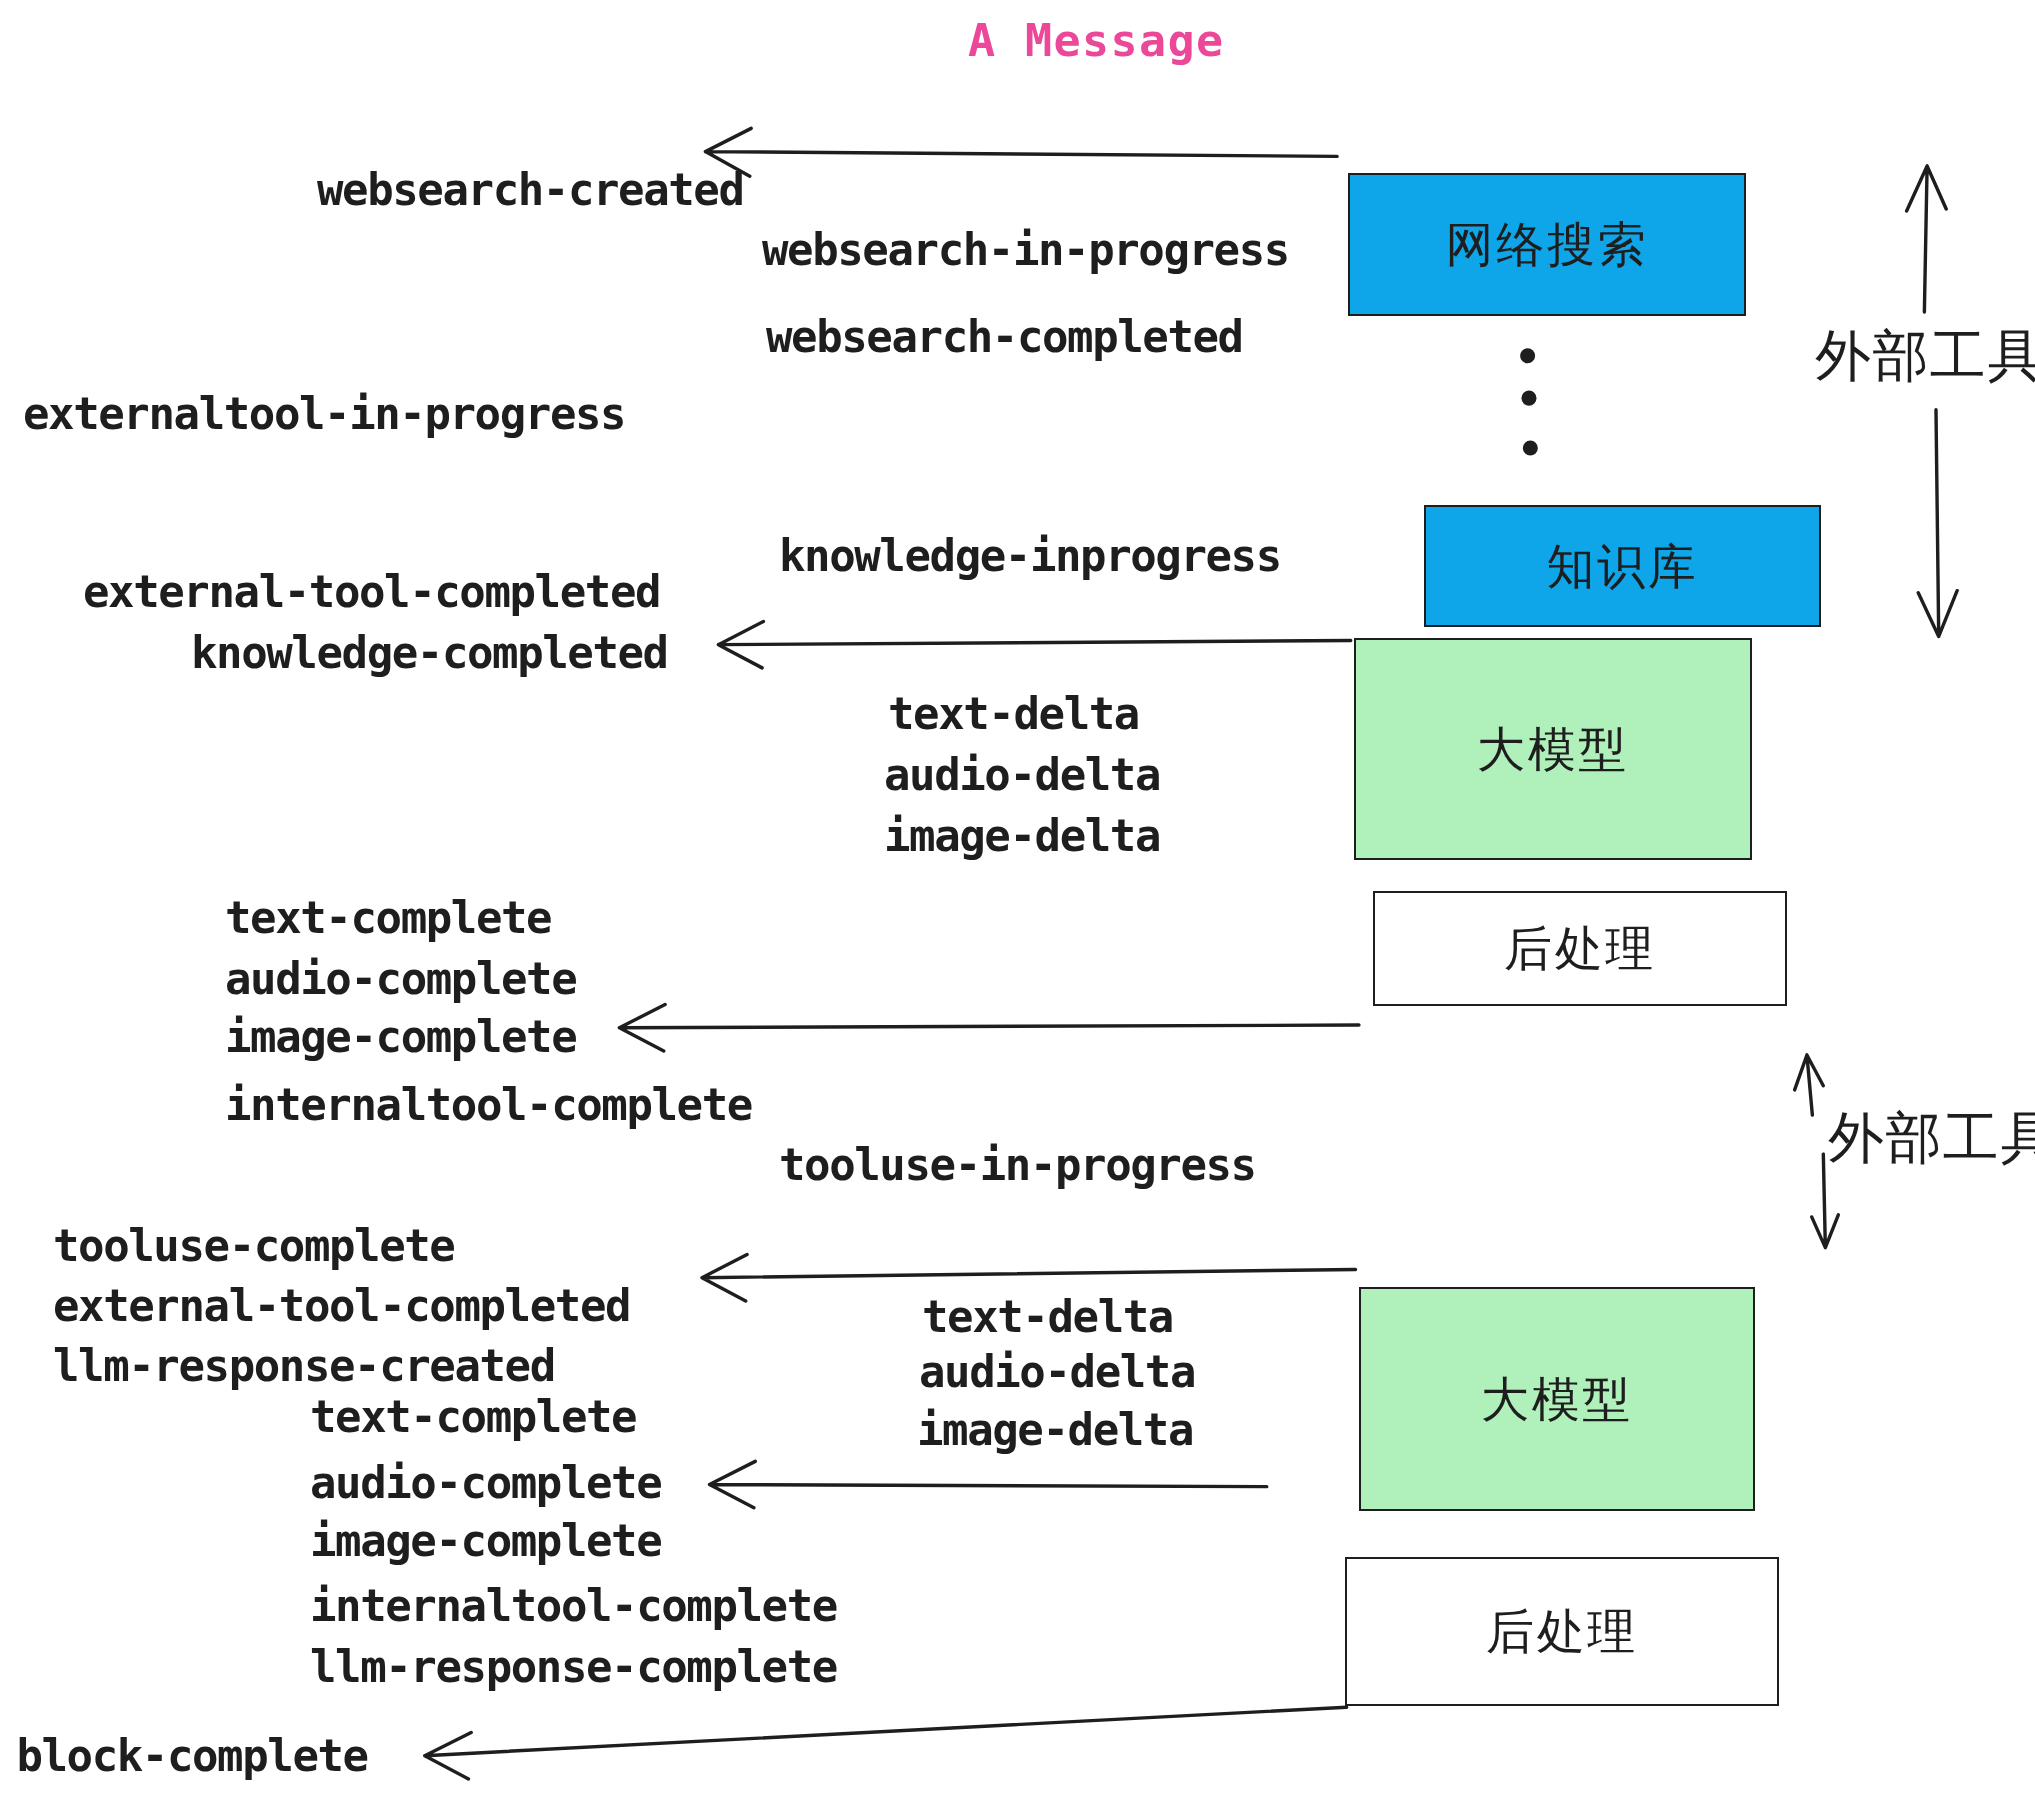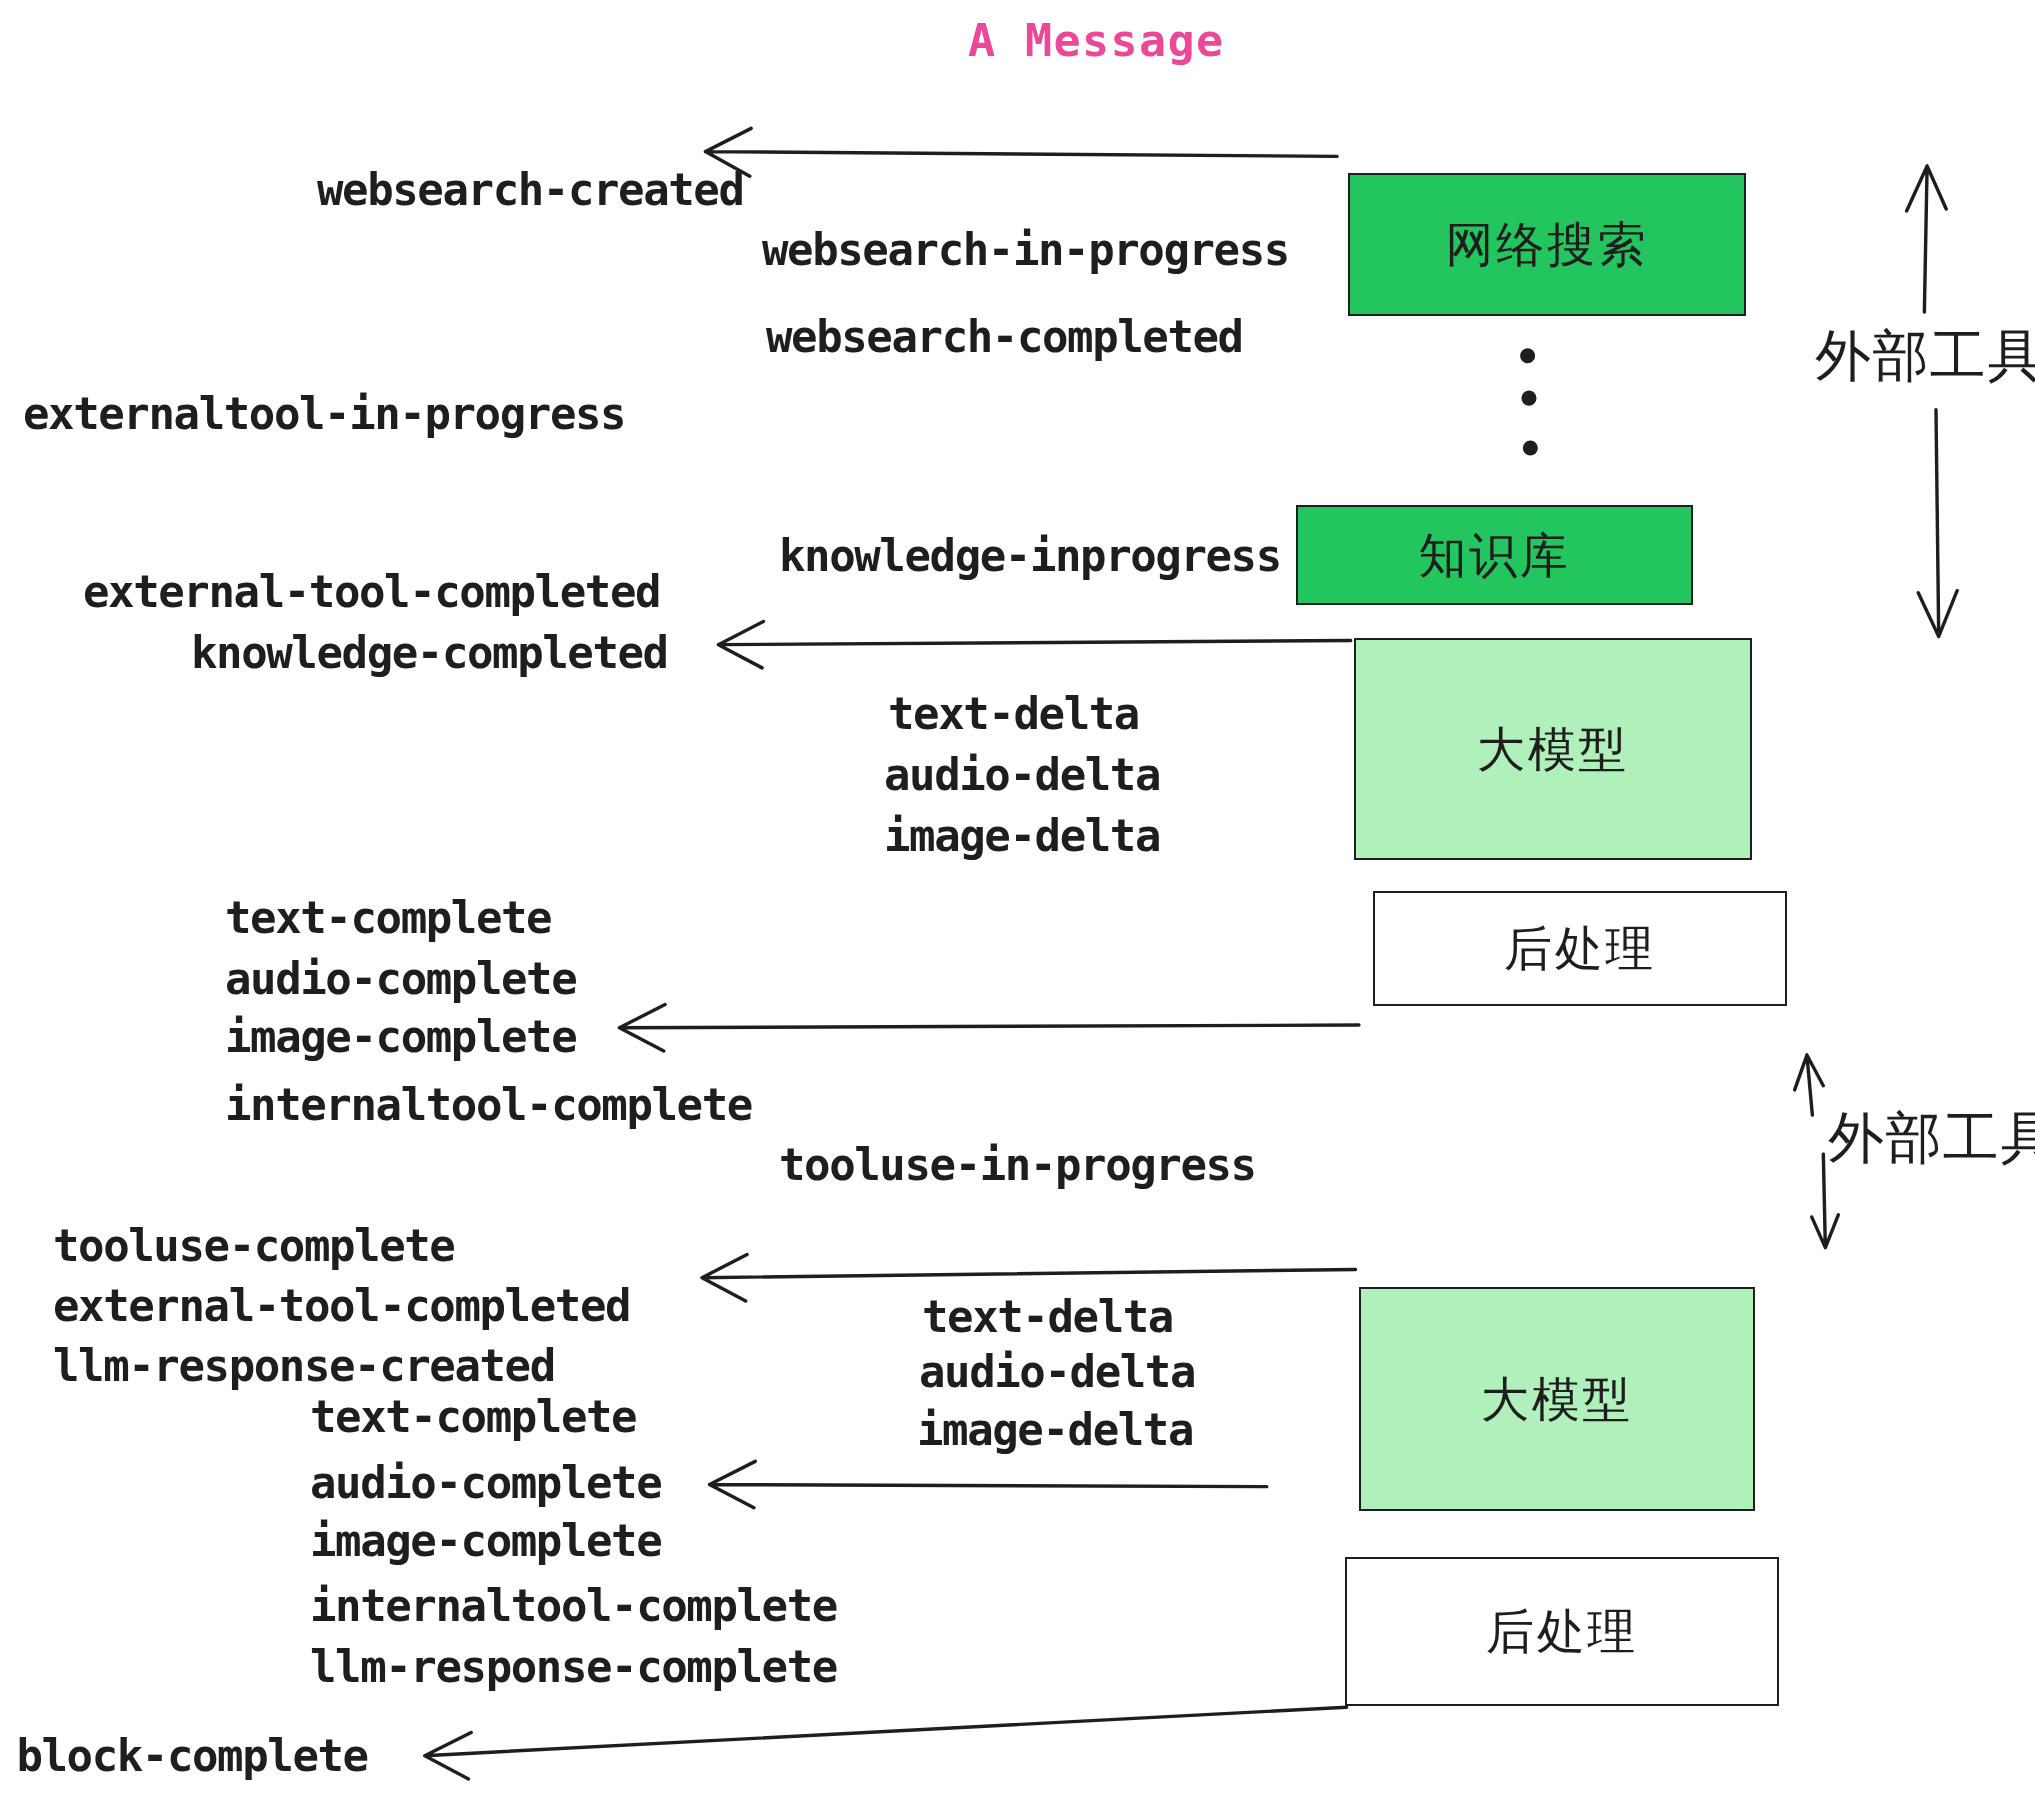--- a/index.html
+++ b/index.html
@@ -43,21 +43,21 @@
     color:#1e1e1e;
   }
   .cnside{
     position:absolute;
     white-space:nowrap;
     font-family:"DejaVu Sans", "Liberation Sans", sans-serif;
     font-size:56px;line-height:49px;
     color:#1e1e1e;
     letter-spacing:1.4px;
   }
-  .pink{background:#22c55e;}
+  .pink{background:#0ea5e9;}
   .green{background:#b0f0ba;}
   .yellow{background:#fae58c;}
   svg.overlay{position:absolute;left:0;top:0;}
   svg .stroke{stroke:#1e1e1e;fill:none;stroke-width:5;stroke-linecap:round;}
   svg .dot{fill:#1e1e1e;stroke:none;}
 </style>
 </head>
 <body>
 
 <div id="canvas">
@@ -90,21 +90,21 @@
   <div class="lbl" style="left:310px;top:1394px">text-complete</div>
   <div class="lbl" style="left:310px;top:1460px">audio-complete</div>
   <div class="lbl" style="left:310px;top:1518px">image-complete</div>
   <div class="lbl" style="left:310px;top:1583px">internaltool-complete</div>
   <div class="lbl" style="left:310px;top:1644px">llm-response-complete</div>
   <div class="lbl" style="left:16.4px;top:1733px">block-complete</div>
 
   <div class="box pink" style="left:1348px;top:173px;width:398px;height:143px">
     <span class="cn">网络搜索</span>
     </div>
-  <div class="box pink" style="left:1296px;top:505px;width:397px;height:100px">
+  <div class="box pink" style="left:1424px;top:505px;width:397px;height:122px">
     <span class="cn">知识库</span>
     </div>
   <div class="box green" style="left:1354px;top:638px;width:398px;height:222px">
     <span class="cn">大模型</span>
     </div>
   <div class="box" style="left:1373px;top:891px;width:414px;height:115px">
     <span class="cn">后处理</span>
     </div>
   <div class="box green" style="left:1359px;top:1287px;width:396px;height:224px">
     <span class="cn">大模型</span>

